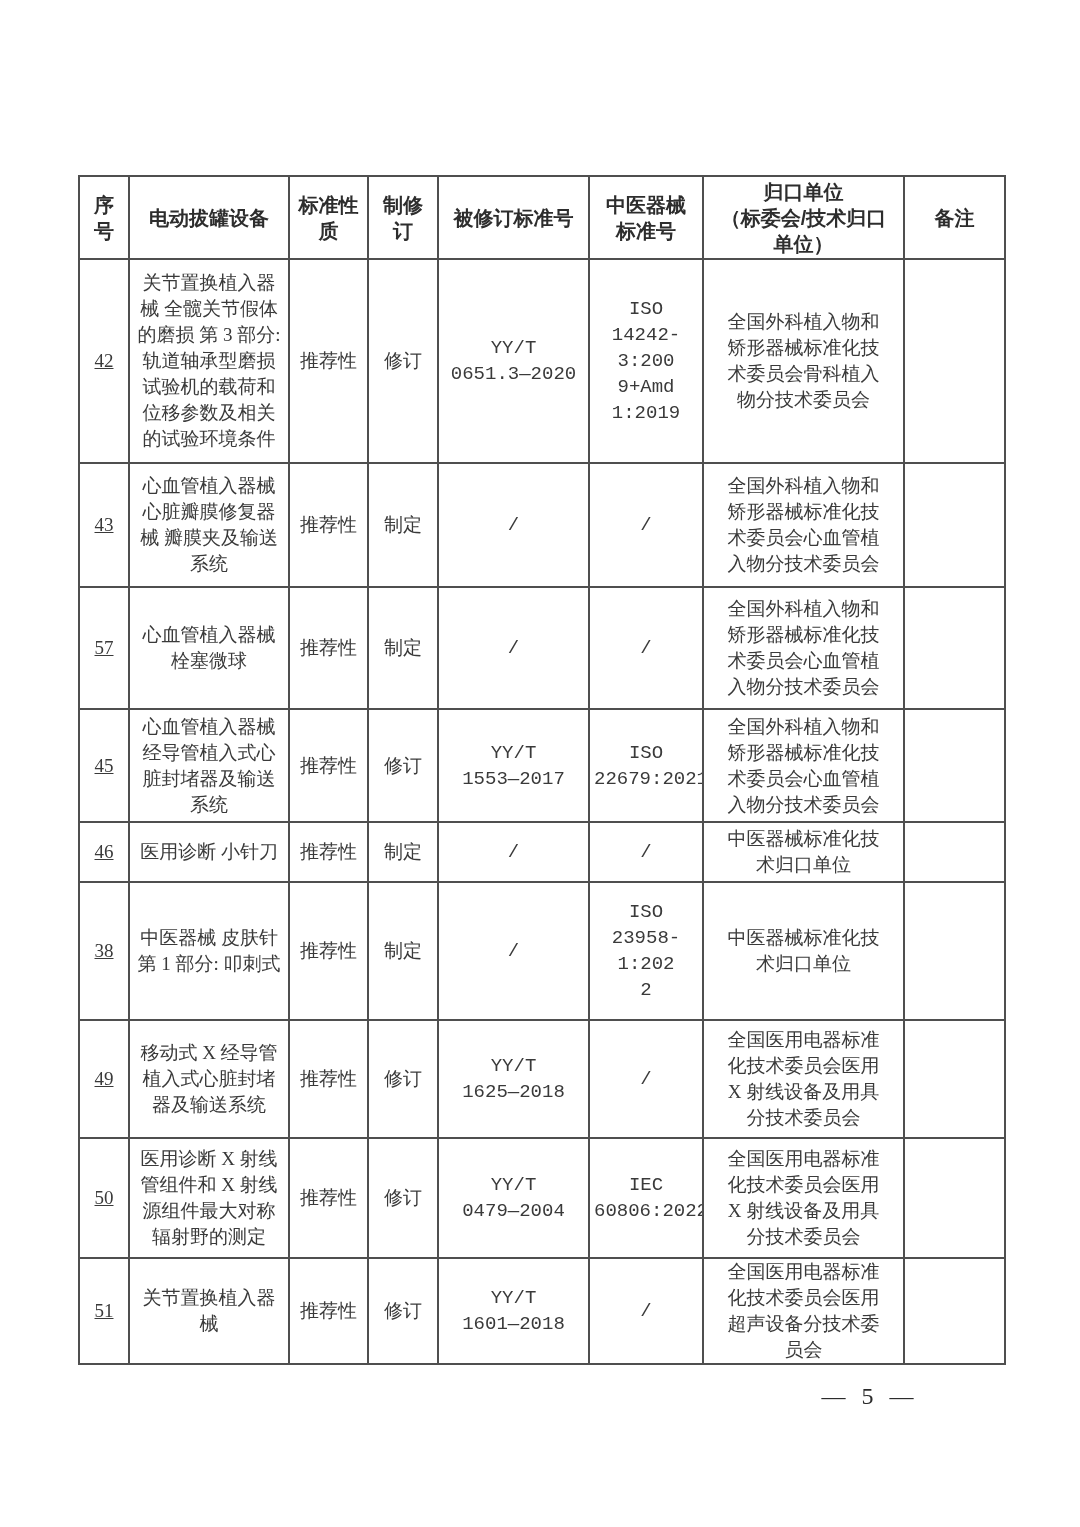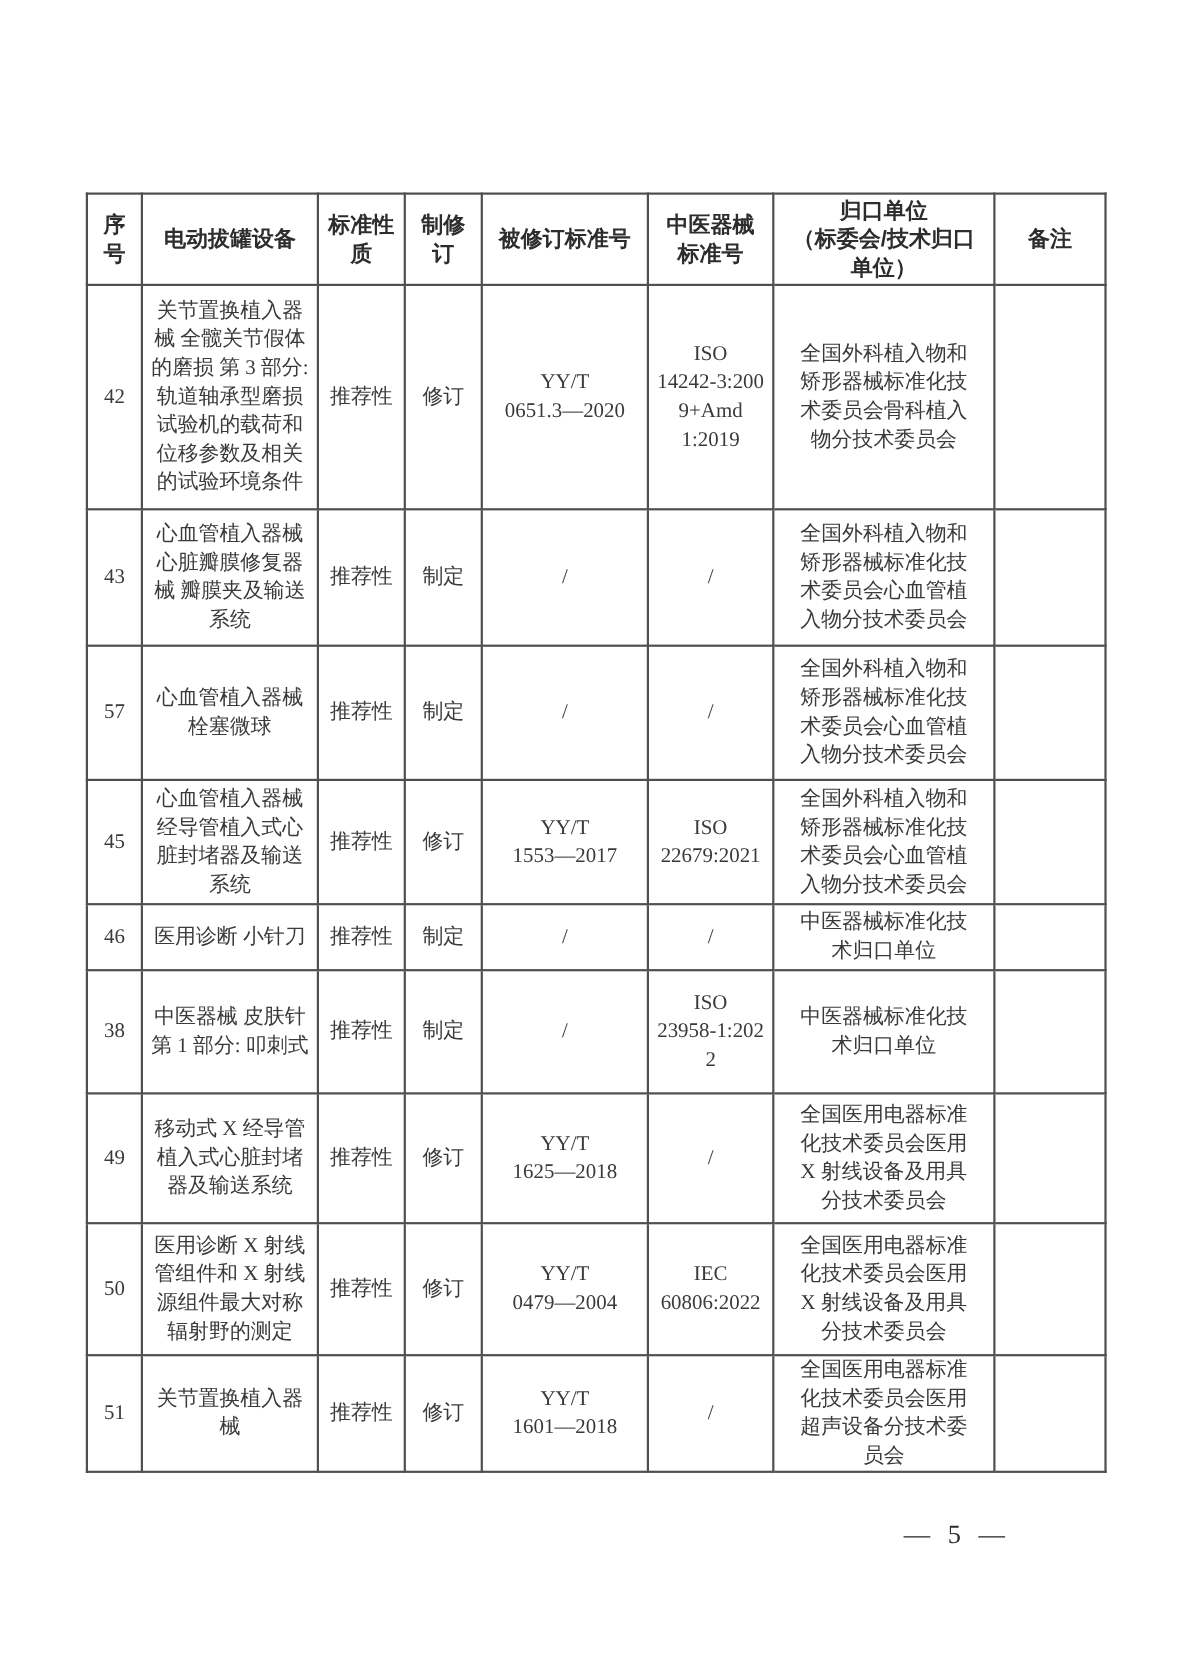--- a/index.html
+++ b/index.html
@@ -33,24 +33,24 @@
     font-size: 20px;
     line-height: 26px;
     color: #2d2d2d;
     padding: 0 2px;
   }
   table.standards td {
     font-size: 19px;
     line-height: 26px;
     color: #3a3a3a;
   }
-  td.c-no     { padding: 14px 2px; }
+  td.c-no     { padding: 14px 2px; text-decoration: underline; }
   td.c-name   { padding: 0 6px; }
   td.c-mid    { padding: 0 2px; }
-  td.c-std    { padding: 16px 4px; }
+  td.c-std    { padding: 16px 4px; font-family: Liberation Mono, monospace; }
   td.c-unit   { padding: 0 22px; border-radius: 14px; }
   td.c-remark { padding: 0 2px; }
   .page-footer {
     position: absolute;
     left: 760px;
     top: 1383px;
     width: 220px;
     text-align: center;
     font-family: "Liberation Serif", "DejaVu Serif", serif;
     font-size: 24px;

